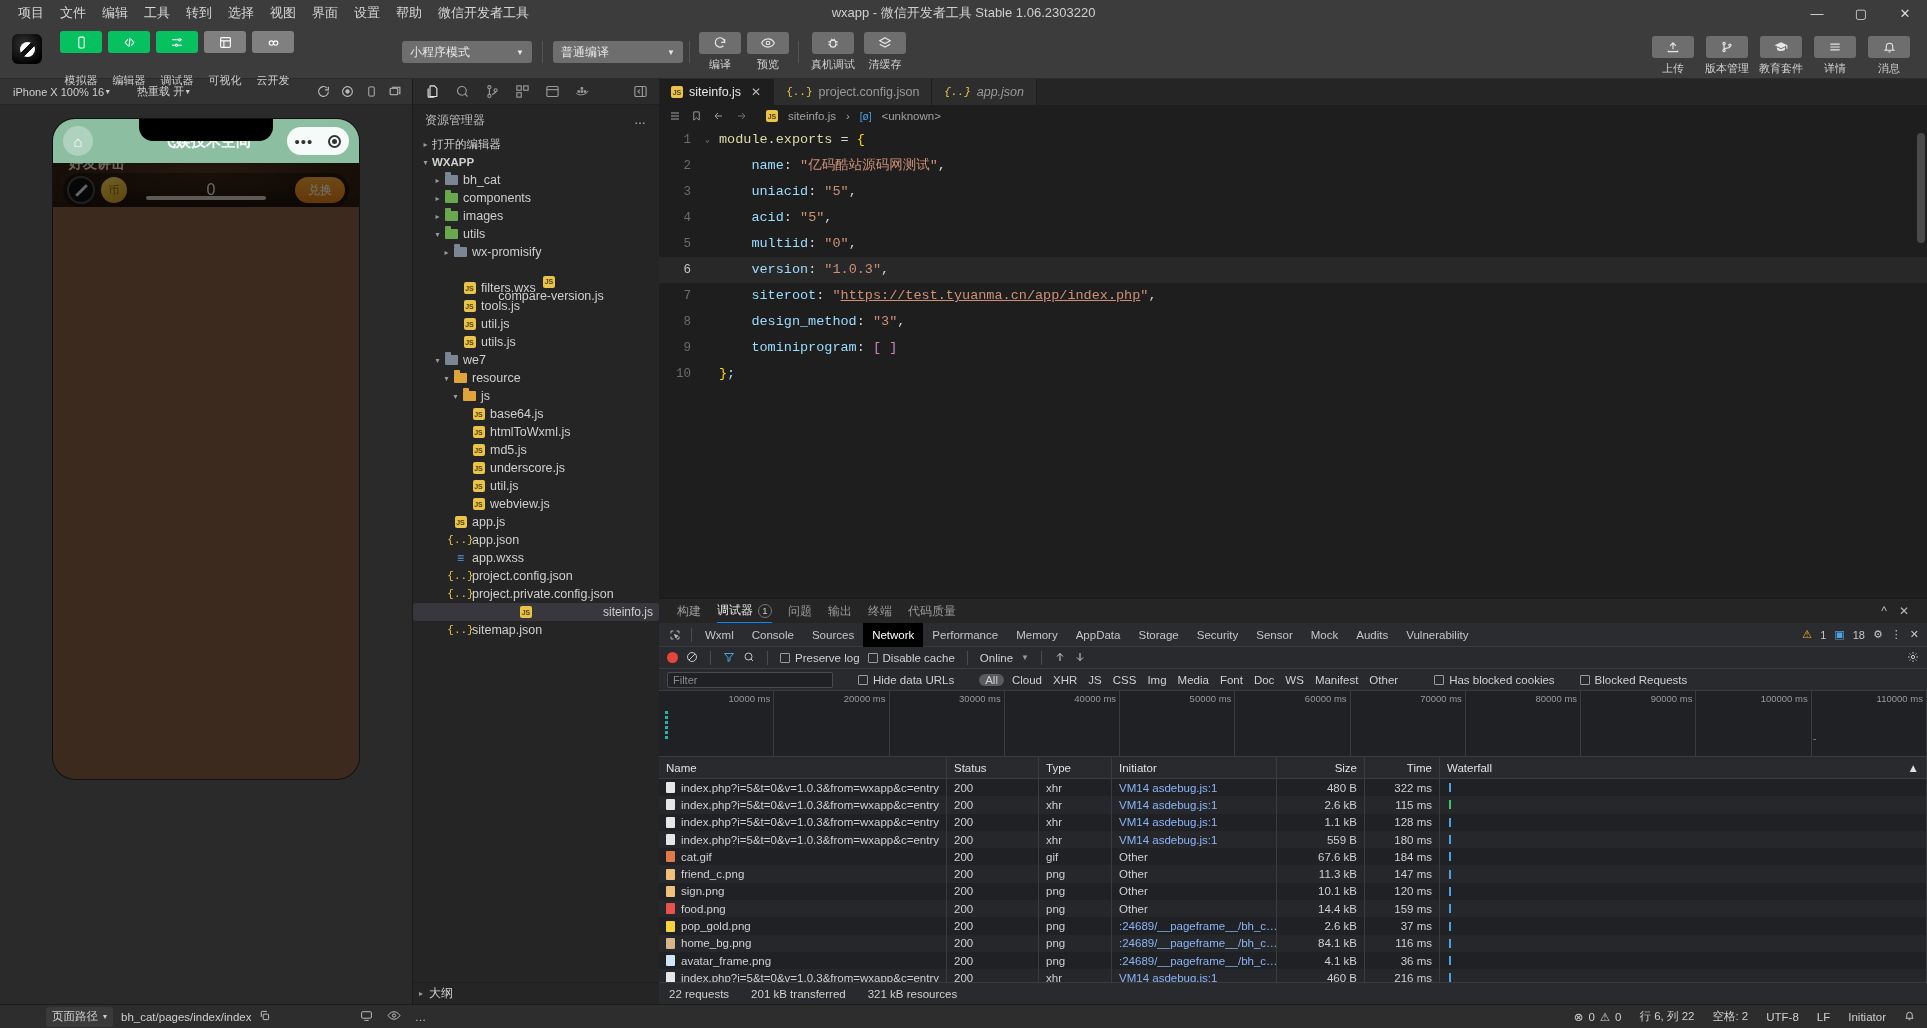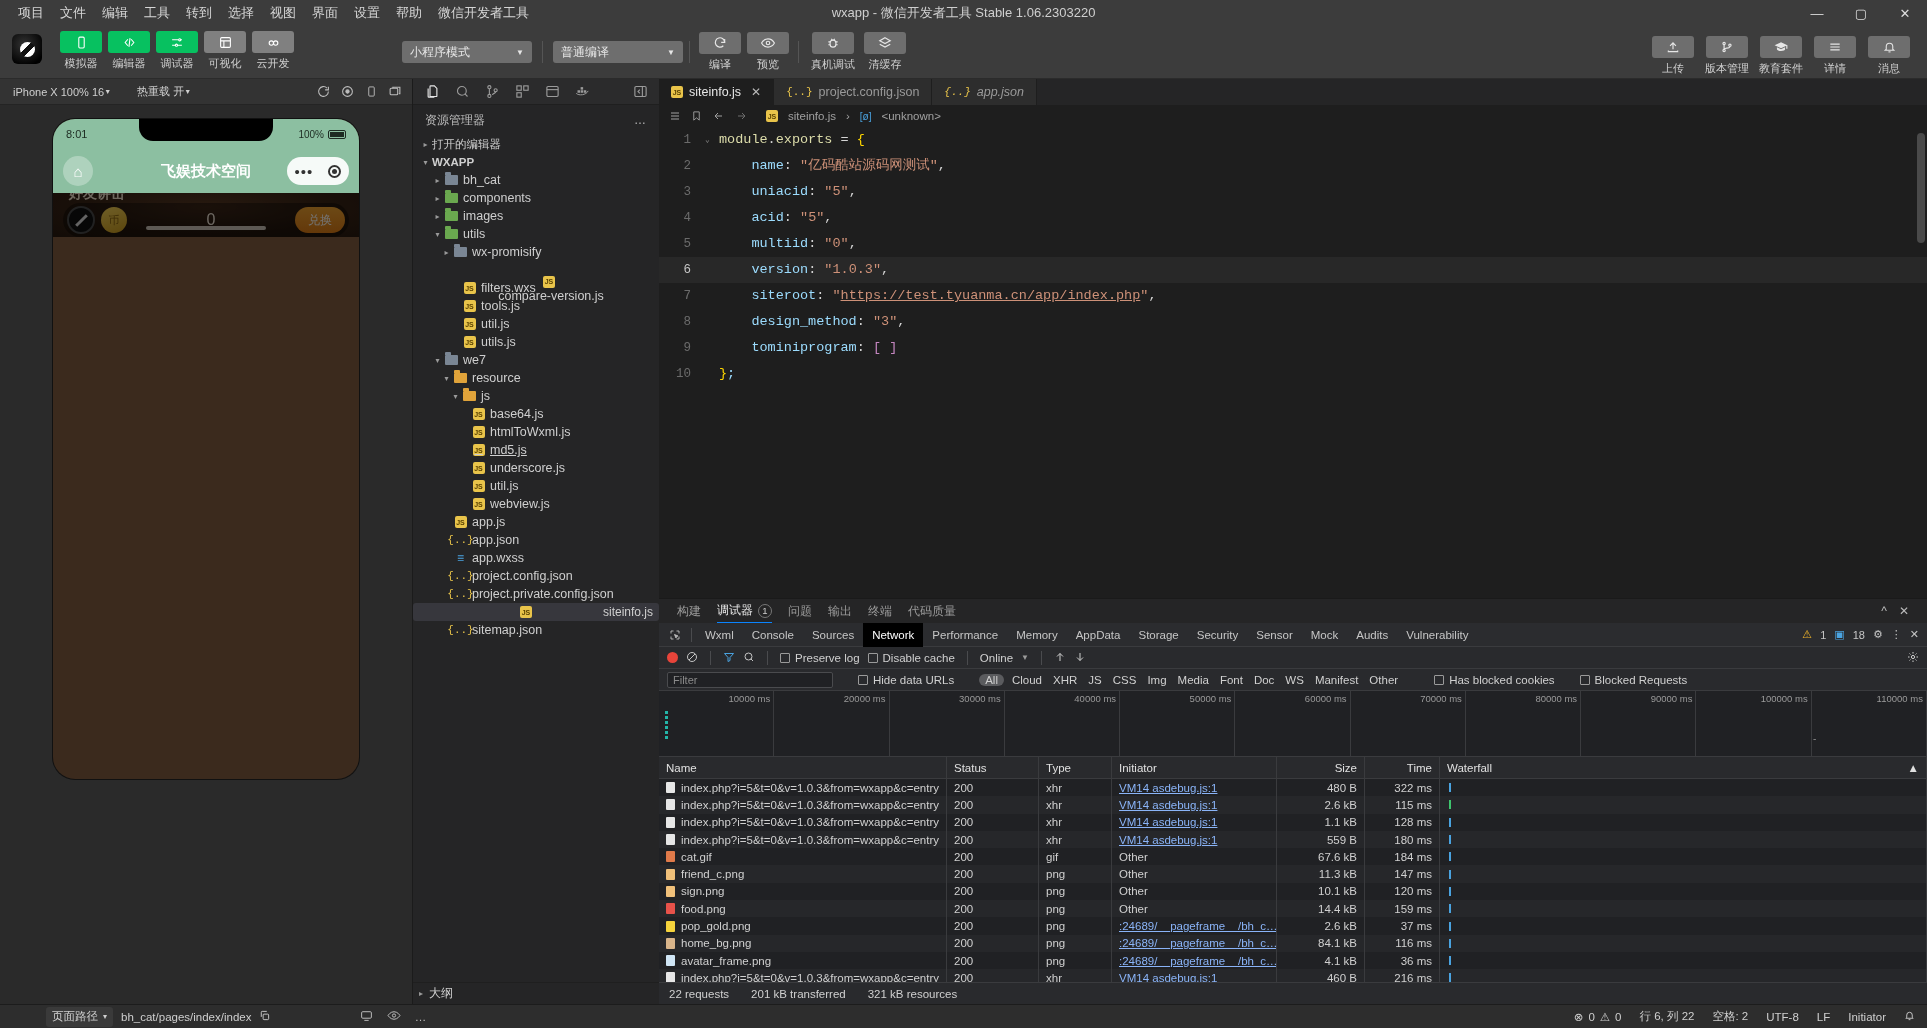--- a/index.html
+++ b/index.html
@@ -25,21 +25,21 @@
      background:radial-gradient(circle at 40% 35%, #333 0%, #000 80%);
      display:flex;align-items:center;justify-content:center; flex:0 0 30px;}
   .logo i { display:block; width:15px;height:15px;border-radius:50%;
      background:linear-gradient(135deg,#fff 0 38%,#111 38% 62%,#fff 62% 100%); }
   .tgroup { display:flex; gap:6px; margin-top:5px; }
   .tbtn { width:42px; display:flex; flex-direction:column; align-items:center; cursor:default; }
   .tbtn .box { width:42px; height:22px; border-radius:3px; display:flex; align-items:center; justify-content:center;
      color:#fff; font-size:11px; }
   .tbtn.green .box { background:#07c160; }
   .tbtn.grey  .box { background:#808080; }
-  .tbtn .lbl { font-size:11px; color:#d0d0d0; margin-top:3px; white-space:nowrap; }
+  .tbtn .lbl { font-size:11px; color:#d0d0d0; margin-top:20px; white-space:nowrap; }
   .mid { display:flex; align-items:center; gap:0px; margin-left:108px; margin-top:6px; }
   .sel { height:22px; min-width:130px; background:#6e6e6e; border-radius:3px; color:#e6e6e6;
      font-size:12px; display:flex; align-items:center; padding:0 8px; justify-content:space-between; }
   .vline { width:1px; height:22px; background:#555; margin:0 10px; }
   .tbtn2 { width:48px; display:flex; flex-direction:column; align-items:center; margin-top:5px;}
   .tbtn2 .box { width:42px;height:22px;border-radius:3px;background:#6e6e6e;display:flex;align-items:center;justify-content:center;}
   .tbtn2 .lbl { font-size:11px;color:#d0d0d0;margin-top:3px;white-space:nowrap; }
   .rgroup { margin-left:auto; display:flex; gap:6px; margin-right:14px; margin-top:5px; }
   .rgroup .tbtn2 .box { background:#6e6e6e; }
 
@@ -182,21 +182,21 @@
   .c-time{width:75px;flex:0 0 75px;justify-content:flex-end;}
   .c-wf{flex:1 1 auto;}
   .nbody{flex:1 1 auto;overflow:hidden;}
   .nrow{height:17.3px;display:flex;align-items:center;font-size:11.5px;color:#d0d0d0;}
   .nrow:nth-child(even){background:#26272a;}
   .nrow .nm{display:flex;align-items:center;gap:6px;overflow:hidden;text-overflow:ellipsis;}
   .ficon{width:9px;height:11px;flex:0 0 9px;background:#e6e6e6;border-radius:1px;}
   .ficon.gif{background:#e07a4a;} .ficon.png{background:#f0c07a;}
   .ficon.png2{background:#f5d33c;} .ficon.png3{background:#d8b48a;}
   .ficon.png4{background:#cfe5f5;} .ficon.png5{background:#e8524a;}
-  .lnk2{color:#8ab4f8;text-decoration:underline;text-align:center;}
+  .lnk2{color:#8ab4f8;text-align:center;}
   .wf-bar{width:2px;height:9px;background:#4aa3e0;margin-left:2px;}
   .wf-bar.g{background:#3ec46d;}
   .nfoot{height:22px;display:flex;align-items:center;gap:22px;padding:0 10px;background:#292a2d;
      border-top:1px solid #3a3b3e;font-size:11.5px;color:#d0d0d0;flex:0 0 22px;}
 
   
   .status{height:24px;flex:0 0 24px;background:#2d2d2d;display:flex;align-items:center;
      font-size:11.5px;color:#cfcfcf;border-top:1px solid #1c1c1c;}
   .status .sl{display:flex;align-items:center;gap:8px;padding-left:10px;}
   .status .sr{margin-left:auto;display:flex;align-items:center;gap:18px;padding-right:12px;}
@@ -414,27 +414,20 @@
                 <rect x="3" y="6" width="14" height="12" rx="2"></rect>
                 <path d="M8 6V4h13v12h-2"></path>
               </svg>
           </div>
         </div>
       </div>
 
       <div class="simstage">
         <div class="phone">
           <div class="notch"></div>
-          <div class="statusbar">
-            <span>8:01</span>
-            <span class="stat-r">
-              <span>100%</span>
-              <span class="batt"></span>
-            </span>
-          </div>
           <div class="navbar">
             <div class="nav-home">⌂</div>
             <div class="nav-title">飞娱技术空间</div>
             <div class="nav-caps">
               <span class="d">•••</span>
               <span class="c"></span>
             </div>
           </div>
 
           <div class="game">
@@ -622,21 +615,21 @@
             </span>
             <span>base64.js</span>
           </div>
           <div class="row" style="padding-left: 45px;">
             <span class="arw"></span>
             <span class="fi">
               <span class="jsic">JS</span>
             </span>
             <span>htmlToWxml.js</span>
           </div>
-          <div class="row" style="padding-left: 45px; text-decoration: underline;">
+          <div class="row" style="padding-left: 45px;">
             <span class="arw"></span>
             <span class="fi">
               <span class="jsic">JS</span>
             </span>
             <span>md5.js</span>
           </div>
           <div class="row" style="padding-left: 45px;">
             <span class="arw"></span>
             <span class="fi">
               <span class="jsic">JS</span>

